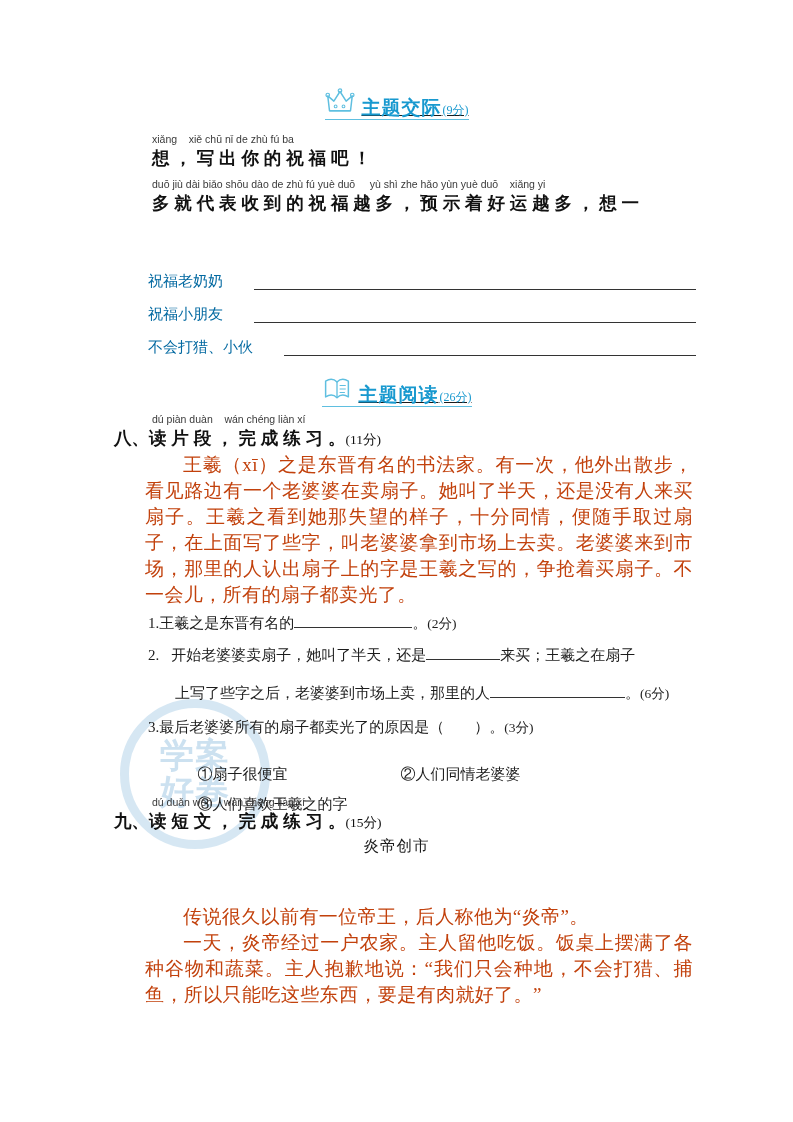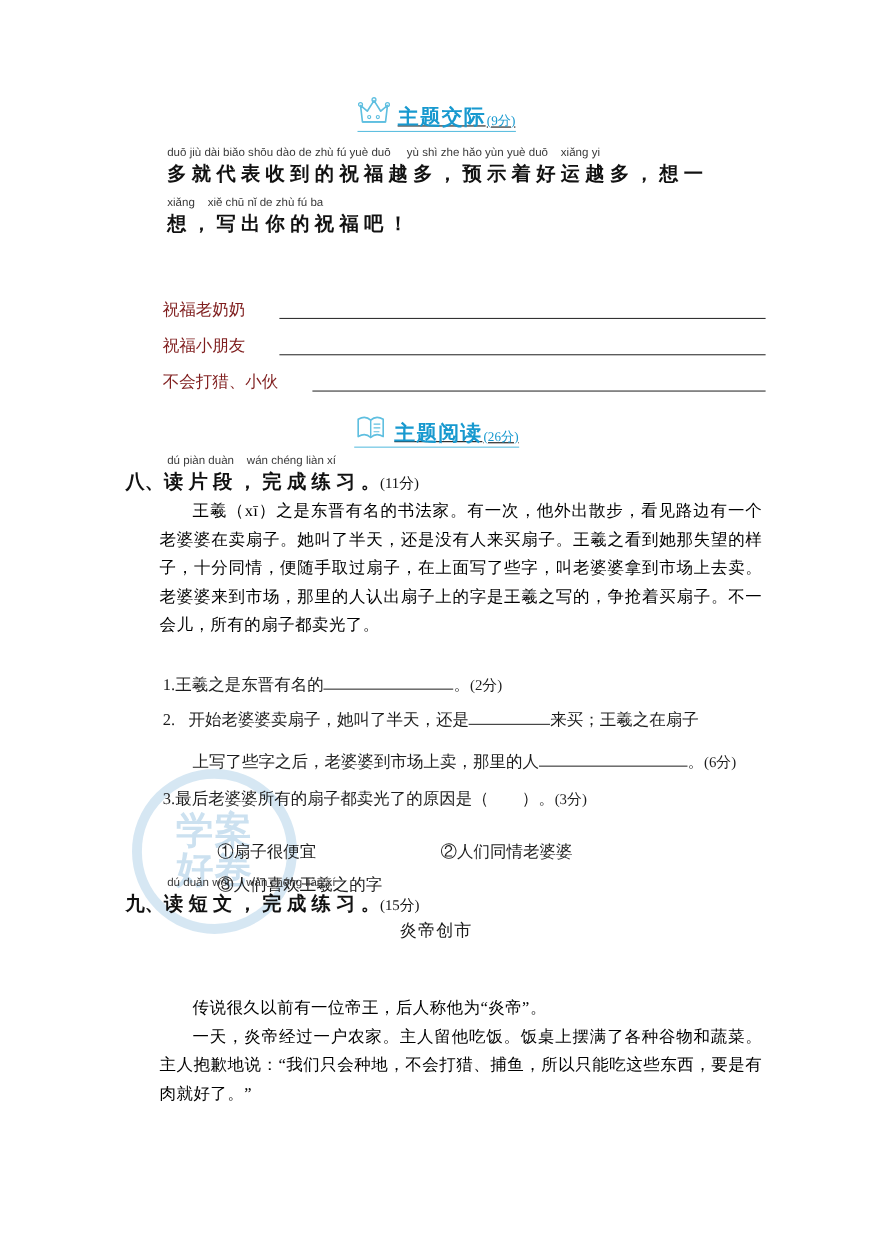--- a/index.html
+++ b/index.html
@@ -127,40 +127,40 @@
     font-size: 17.5px;
   }
 
   
   .blank-row {
     position: absolute;
     display: flex;
     align-items: flex-end;
     font-family: "Liberation Serif", "DejaVu Serif", serif;
     font-size: 15px;
-    color: #7f1d1d;
+    color: #0369a1;
     gap: 31px;
   }
   .blank-row .lbl {
     white-space: pre;
     padding-bottom: 1px;
   }
   .blank-row .rule {
     flex: 1;
     border-bottom: 1px solid #333;
     height: 1px;
     margin-bottom: 2px;
   }
 
   
   .passage {
     position: absolute;
     font-family: "Liberation Serif", "DejaVu Serif", serif;
-    font-size: 15px;
-    color: #000000;
+    font-size: 19px;
+    color: #c2410c;
     line-height: 26px;
     letter-spacing: 0.4px;
     text-align: justify;
   }
   .passage p { margin: 0; }
   .indent2 { text-indent: 2em; }
 
   .passage-title {
     position: absolute;
     width: 100%;
@@ -226,27 +226,27 @@
         </svg>
         <span class="sec-title">主题交际</span>
         <span class="sec-score">(9分)</span>
       </div>
     </div>
 
     <div class="pylines" style="top:128px;">
 
 
       <div class="pyrow" style="margin-top:5px;">
+        <div class="pinyin" style="padding-left:152px;">xiǎng    xiě chū nǐ de zhù fú ba</div>
+        <div class="hanzi" style="padding-left:152px;">想 ， 写 出 你 的 祝 福 吧 ！</div>
+      </div>
+
+      <div class="pyrow" style="margin-top:5px;">
         <div class="pinyin" style="padding-left:152px;">duō jiù dài biǎo shōu dào de zhù fú yuè duō     yù shì zhe hǎo yùn yuè duō    xiǎng yi</div>
         <div class="hanzi" style="padding-left:152px;">多 就 代 表 收 到 的 祝 福 越 多 ， 预 示 着 好 运 越 多 ， 想 一</div>
-      </div>
-
-      <div class="pyrow" style="margin-top:5px;">
-        <div class="pinyin" style="padding-left:152px;">xiǎng    xiě chū nǐ de zhù fú ba</div>
-        <div class="hanzi" style="padding-left:152px;">想 ， 写 出 你 的 祝 福 吧 ！</div>
       </div>
 
     </div>
 
     <div class="blank-row" style="top:272px; left:148px; width:548px;">
       <span class="lbl">祝福老奶奶</span>
       <span class="rule"></span>
     </div>
     <div class="blank-row" style="top:305px; left:148px; width:548px;">
       <span class="lbl">祝福小朋友</span>

